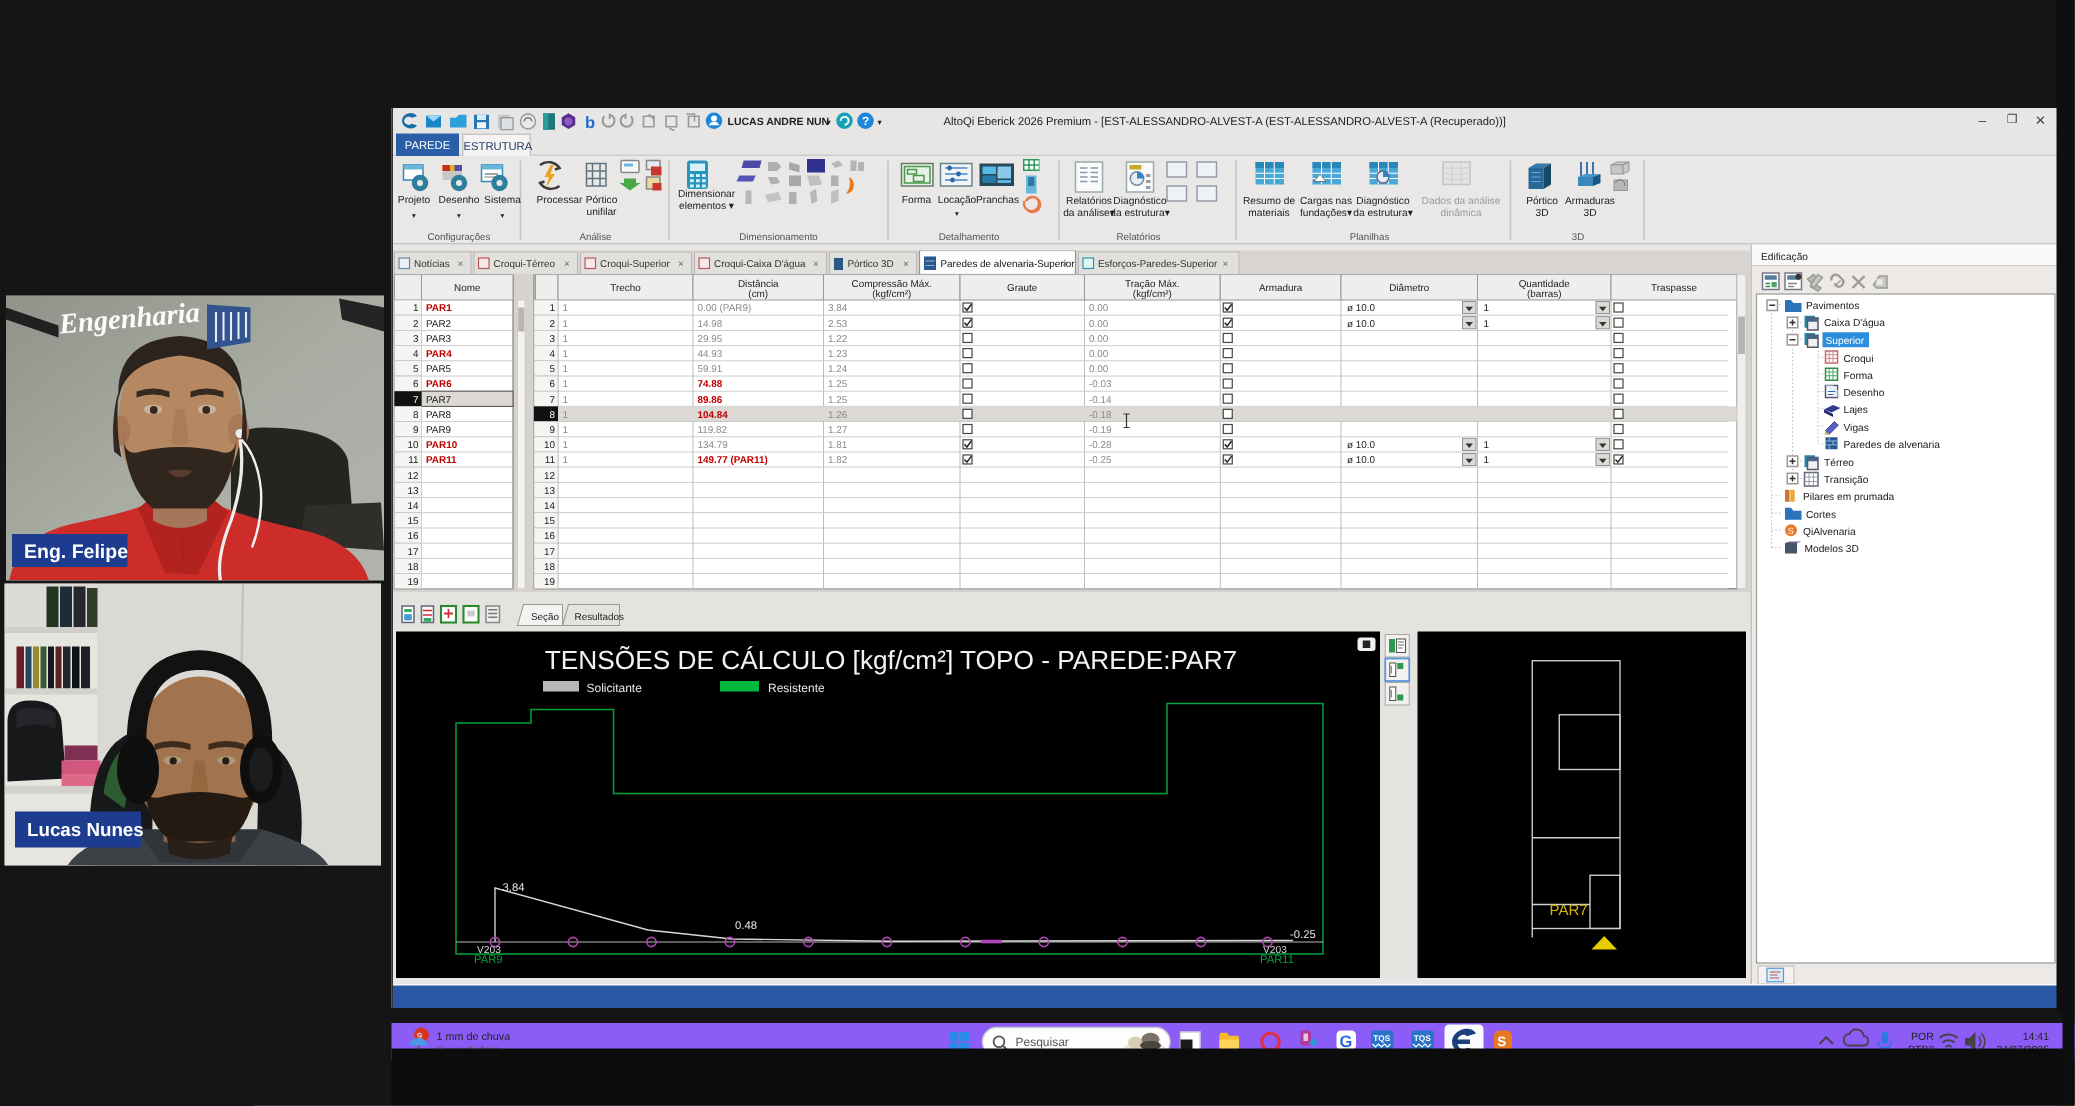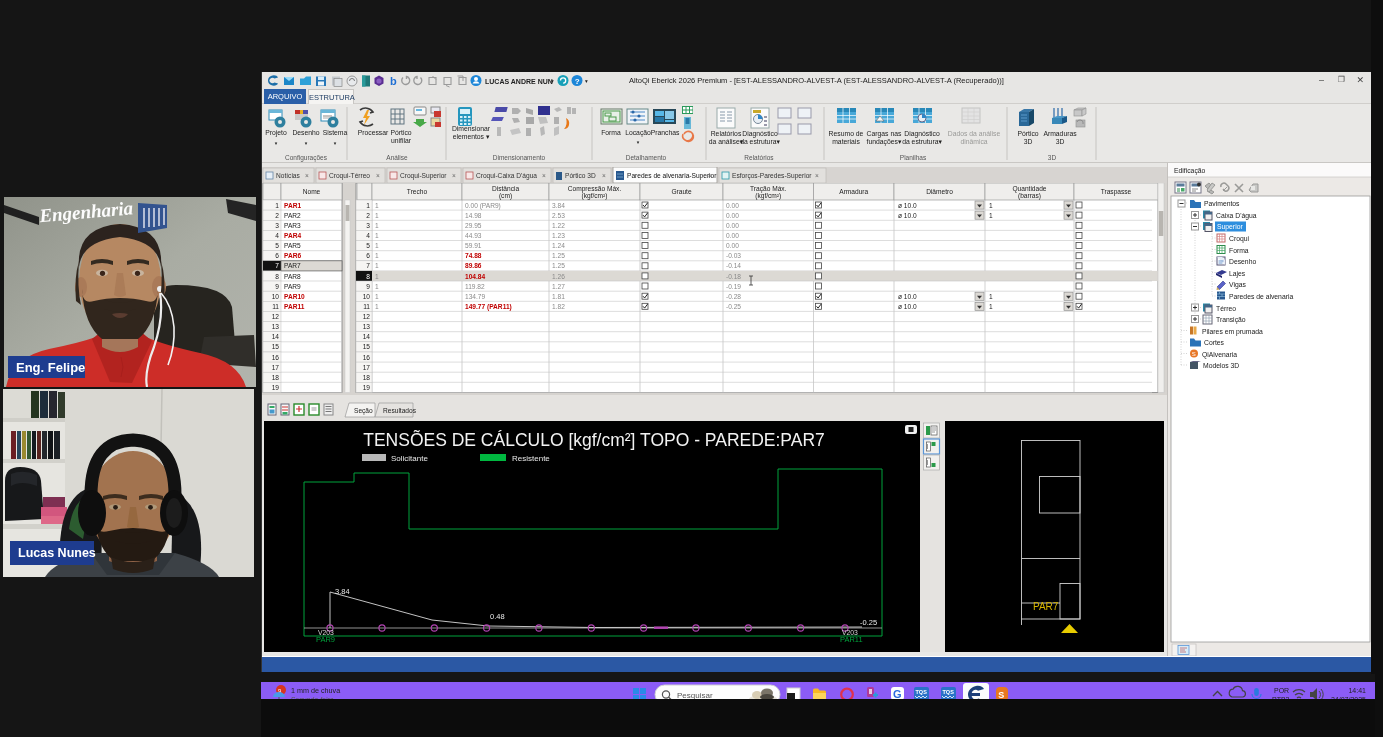--- a/index.html
+++ b/index.html
@@ -184,21 +184,21 @@
       <text x="221" y="10.5" font-size="7px" font-weight="bold" fill="#222">LUCAS ANDRE NUN</text>
         <text x="287" y="10" font-size="5.5" fill="#222">▾</text>
       <circle cx="299" cy="7.5" r="5.5" fill="#18a0b8"></circle>
         <path d="M296.5 7.5 a2.6 2.6 0 1 1 2.6 2.6" stroke="#fff" fill="none" stroke-width="1.3"></path>
       <circle cx="313" cy="7.5" r="5.5" fill="#1c86d8"></circle>
         <text x="310.7" y="10.5" font-size="8px" fill="#fff" font-weight="bold">?</text>
       <text x="321" y="10" font-size="5.5" fill="#222">▾</text>
     </svg>
 
     <div class="abs" style="left:0;top:17px;width:1110px;height:15px;background:#e7e6e4;border-bottom:1px solid #d0cecb;">
-      <div class="abs" style="left:2px;top:0;width:42px;height:15px;background:#2a5fa8;color:#fff;font-size:7.5px;text-align:center;line-height:15px;">ARQUIVO</div>
+      <div class="abs" style="left:2px;top:0;width:42px;height:15px;background:#2a5fa8;color:#fff;font-size:7.5px;text-align:center;line-height:15px;">PAREDE</div>
       <div class="abs" style="left:46px;top:0;width:46px;height:15px;background:#f5f4f2;color:#17365e;font-size:7.5px;text-align:left;line-height:15px;border:1px solid #c8c6c3;border-bottom:none;">ESTRUTURA</div>
     </div>
 
     <div class="abs" id="ribbon" style="left:0;top:32px;width:1110px;height:59px;background:#e9e8e6;border-bottom:1px solid #c9c7c4;">
       <svg width="1116" height="59" style="position:absolute;left:0;top:0">
 
         <g stroke="#c6c4c1">
             <line x1="85" y1="3" x2="85" y2="56"></line>
             <line x1="184" y1="3" x2="184" y2="56"></line>
             <line x1="330" y1="3" x2="330" y2="56"></line>

